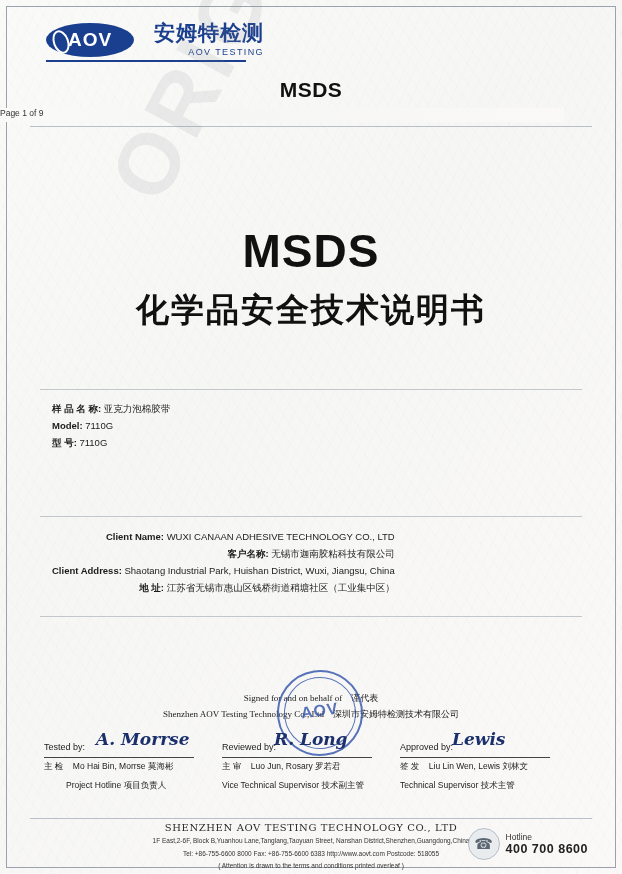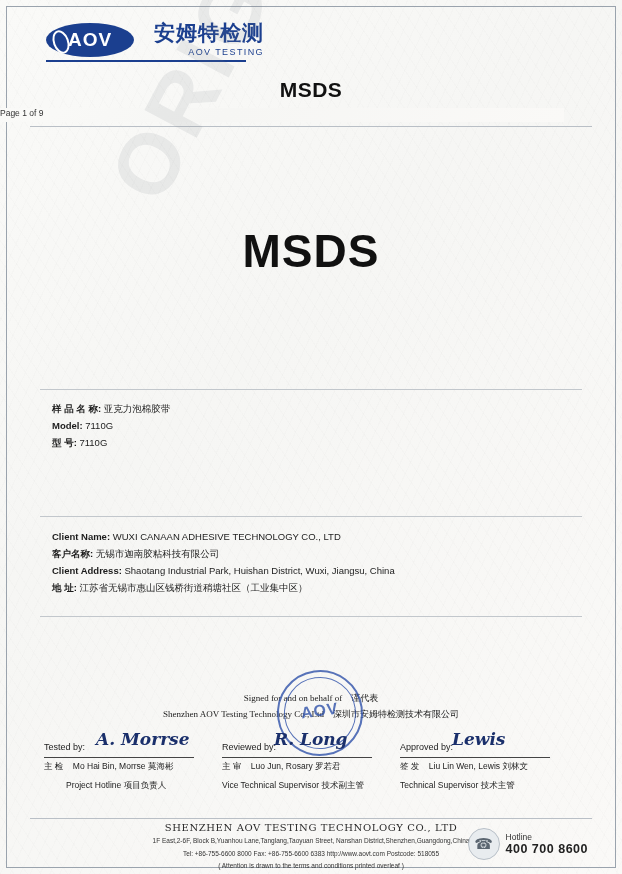--- a/index.html
+++ b/index.html
@@ -95,21 +95,21 @@
   .title-cn{
     position:absolute;top:288px;left:0;right:0;text-align:center;
     font-size:33px;font-weight:bold;letter-spacing:2px;color:#111;
   }
 
   
   .block{position:absolute;left:52px;font-size:9.5px;color:#1c1c1c;line-height:17px;}
   .block .line{white-space:nowrap;}
   .block .lbl{font-weight:bold;}
   .sample-block{top:400px;}
-  .client-block{top:528px;}
+  .client-block{top:528px;text-align:right;}
   .rule-a{position:absolute;left:40px;right:40px;top:389px;height:1px;background:#c2c7cc;}
   .rule-b{position:absolute;left:40px;right:40px;top:516px;height:1px;background:#c2c7cc;}
   .rule-c{position:absolute;left:40px;right:40px;top:616px;height:1px;background:#c2c7cc;}
 
   
   .behalf{
     position:absolute;left:0;right:0;top:690px;text-align:center;
     font-size:9px;color:#222;line-height:16px;font-family:Liberation Serif, serif;
   }
 
@@ -192,20 +192,21 @@
   <div class="meta">
     <div class="no">NO.：A001R140616017001</div>
     <div class="date">Date: Jun 24, 2014</div>
     <div class="page">Page 1 of 9</div>
   </div>
   <div class="hdr-rule"></div>
 
   <div class="watermark">ORIGINAL</div>
 
   <div class="title-en">MSDS</div>
+  <div class="title-cn">化学品安全技术说明书</div>
 
   <div class="rule-a"></div>
   <div class="block sample-block">
     <div class="line">
       <span class="lbl">样 品 名 称:</span>
       <span>亚克力泡棉胶带</span>
     </div>
     <div class="line">
       <span class="lbl">Model:</span>
       <span>7110G</span>

